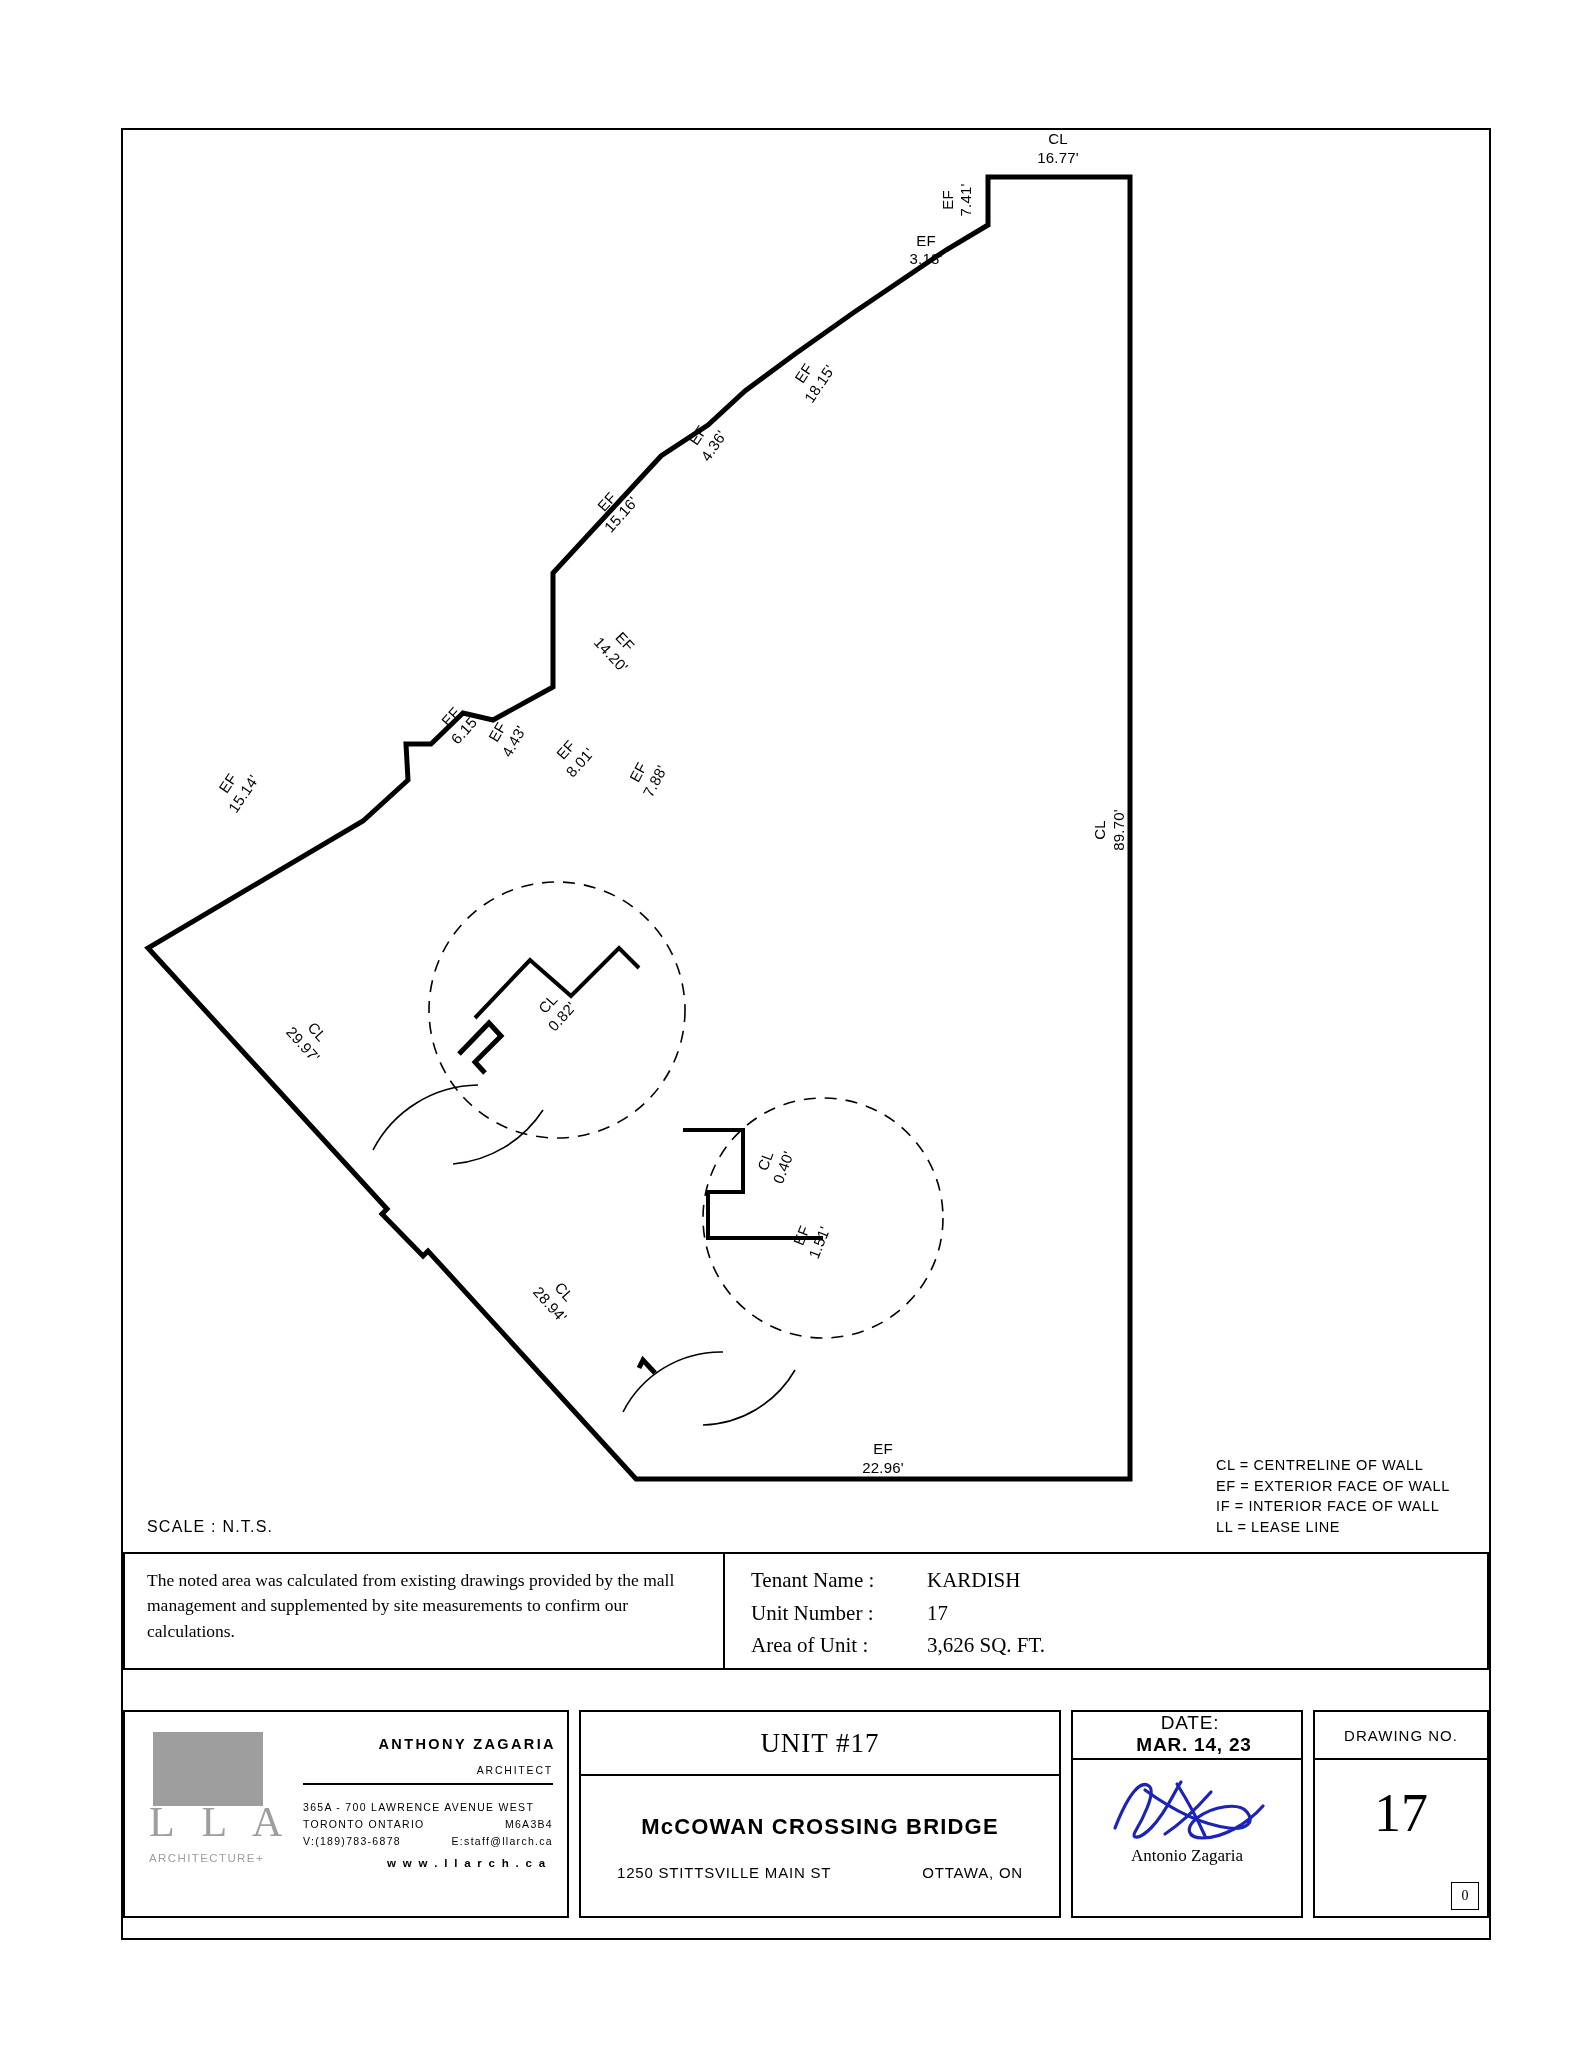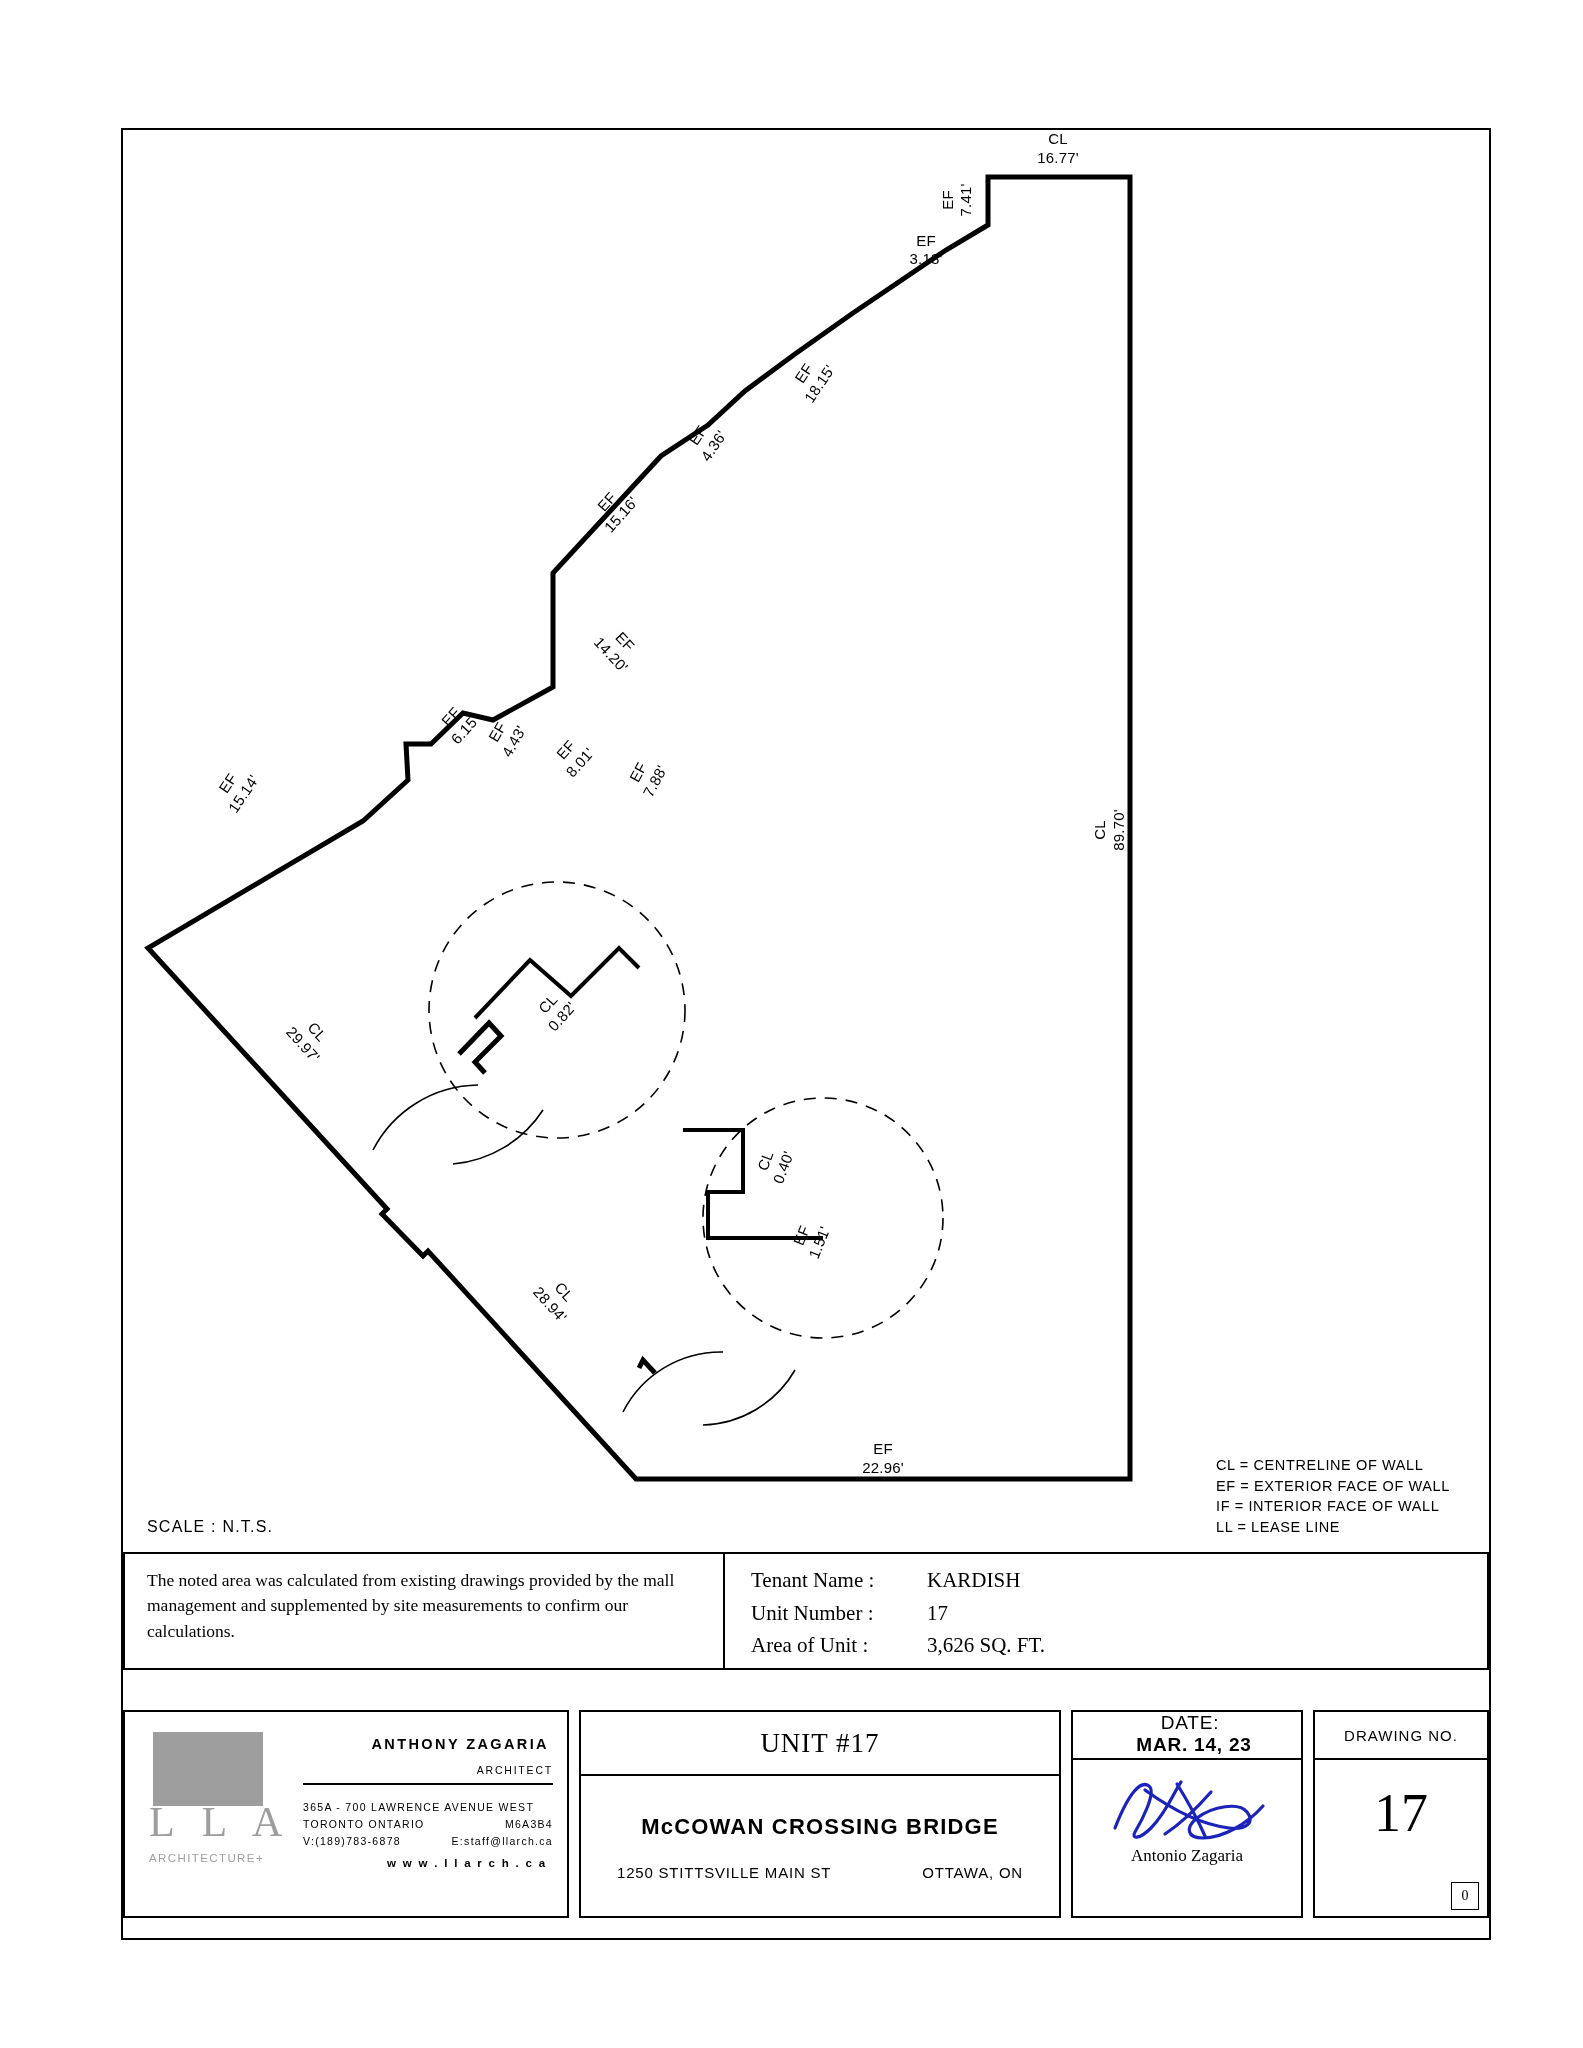--- a/index.html
+++ b/index.html
@@ -156,21 +156,21 @@
     letter-spacing: 1.4px;
     color: #9e9e9e;
   }
   .logo-right {
     flex: 1;
     position: relative;
     padding-top: 24px;
   }
   .az-name {
     text-align: right;
-    padding-right: 18px;
+    padding-right: 11px;
     font-size: 14.5px;
     letter-spacing: 2.4px;
     font-weight: bold;
   }
   .az-role {
     text-align: right;
     padding-right: 14px;
     font-size: 10.5px;
     letter-spacing: 1.8px;
     margin-top: 12px;

